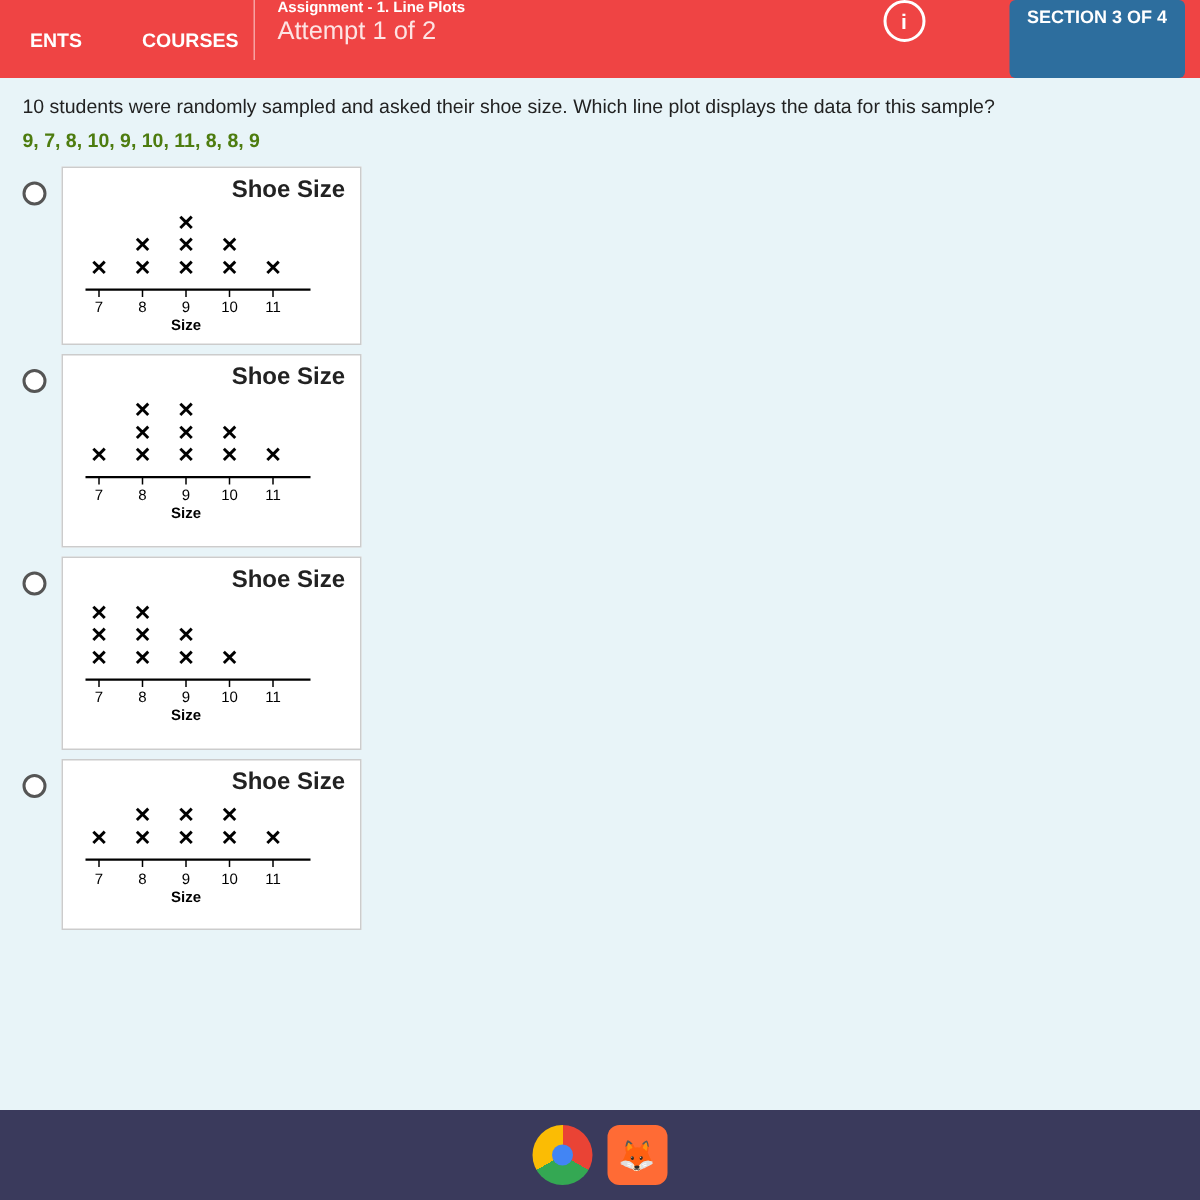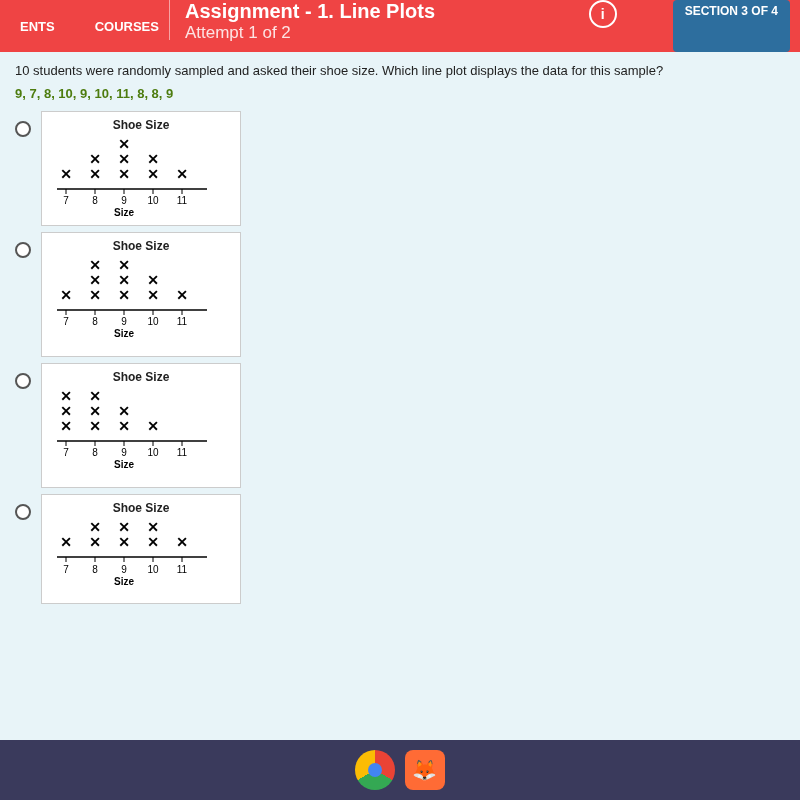--- a/index.html
+++ b/index.html
@@ -44,21 +44,21 @@
     .header-divider {
       width: 1px;
       height: 40px;
       background: rgba(255,255,255,0.5);
     }
     .header-assignment {
       padding: 0 15px;
       flex: 1;
     }
     .assignment-title {
-      font-size: 20px;
+      font-size: 10px;
       font-weight: bold;
       color: white;
     }
     .assignment-subtitle {
       font-size: 17px;
       color: rgba(255,255,255,0.85);
     }
     .header-info-icon {
       width: 28px;
       height: 28px;
@@ -123,23 +123,23 @@
       cursor: pointer;
     }
     .plot-container {
       background: white;
       border: 1px solid #ccc;
       padding: 6px 10px 6px 10px;
       min-width: 200px;
       position: relative;
     }
     .plot-title {
-      font-size: 12px;
-      font-weight: bold;
-      text-align: center;
+      font-size: 16px;
+      font-weight: bold;
+      text-align: right;
       margin-bottom: 2px;
       color: #222;
     }
     
     .plot-svg {
       display: block;
     }
     
     .taskbar {
       width: 800px;

